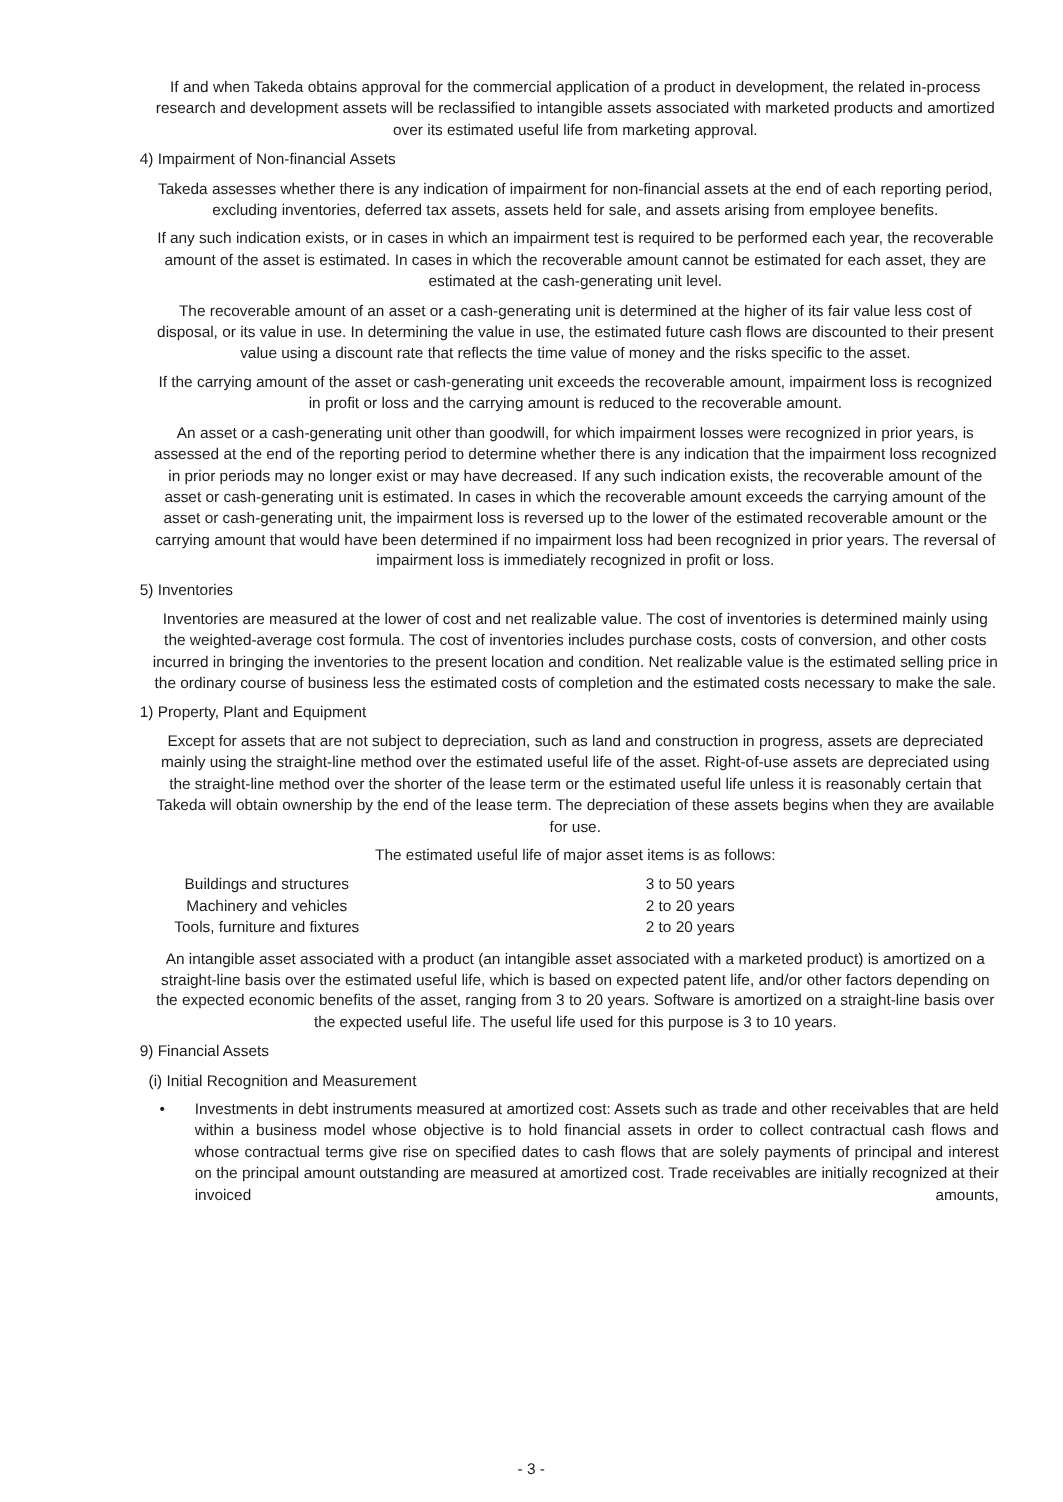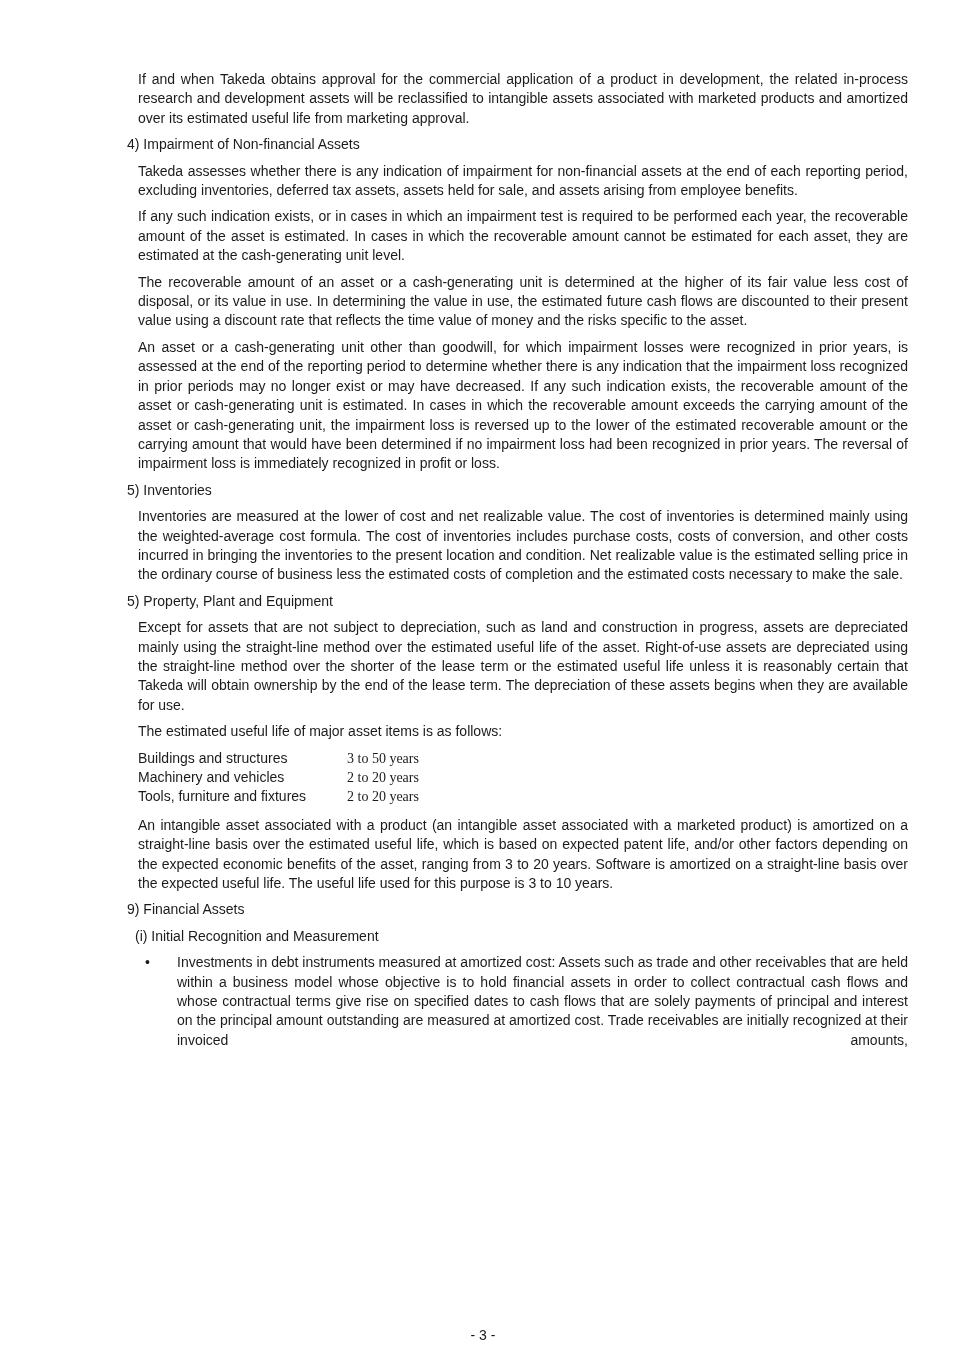--- a/index.html
+++ b/index.html
@@ -27,38 +27,37 @@
   }
   .para {
     text-align: justify;
     margin: 0 0 7px 0;
   }
   .heading {
     margin: 0 0 7px 0;
   }
   .ind0 { padding-left: 0; }
   .ind1 { padding-left: 10px; }
-  .ind2 { padding-left: 21px; }
+  .ind2 { padding-left: 21px; text-align: center; }
   .ind2i { padding-left: 18px; }
   .gap-before { margin-top: 8px; }
   .justify-last { text-align-last: justify; }
 
   .life-table {
     margin: 0 0 9px 0;
   }
   .life-row {
     display: flex;
   }
   .life-item {
     width: 209px;
     flex: 0 0 209px;
   }
   .life-value {
     flex: 1;
-    font-family: Liberation Serif, serif;
   }
 
   .bullet-item {
     display: flex;
     padding-left: 28px;
     margin: 0 0 7px 0;
   }
   .bullet-marker {
     flex: 0 0 32px;
     width: 32px;
@@ -86,29 +85,30 @@
     <p class="para ind2">If and when Takeda obtains approval for the commercial application of a product in development, the related in-process research and development assets will be reclassified to intangible assets associated with marketed products and amortized over its estimated useful life from marketing approval.</p>
 
     <p class="heading ind1">4) Impairment of Non-financial Assets</p>
 
     <p class="para ind2">Takeda assesses whether there is any indication of impairment for non-financial assets at the end of each reporting period, excluding inventories, deferred tax assets, assets held for sale, and assets arising from employee benefits.</p>
 
     <p class="para ind2">If any such indication exists, or in cases in which an impairment test is required to be performed each year, the recoverable amount of the asset is estimated. In cases in which the recoverable amount cannot be estimated for each asset, they are estimated at the cash-generating unit level.</p>
 
     <p class="para ind2">The recoverable amount of an asset or a cash-generating unit is determined at the higher of its fair value less cost of disposal, or its value in use. In determining the value in use, the estimated future cash flows are discounted to their present value using a discount rate that reflects the time value of money and the risks specific to the asset.</p>
 
+    <p class="para ind2">If the carrying amount of the asset or cash-generating unit exceeds the recoverable amount, impairment loss is recognized in profit or loss and the carrying amount is reduced to the recoverable amount.</p>
 
     <p class="para ind2">An asset or a cash-generating unit other than goodwill, for which impairment losses were recognized in prior years, is assessed at the end of the reporting period to determine whether there is any indication that the impairment loss recognized in prior periods may no longer exist or may have decreased. If any such indication exists, the recoverable amount of the asset or cash-generating unit is estimated. In cases in which the recoverable amount exceeds the carrying amount of the asset or cash-generating unit, the impairment loss is reversed up to the lower of the estimated recoverable amount or the carrying amount that would have been determined if no impairment loss had been recognized in prior years. The reversal of impairment loss is immediately recognized in profit or loss.</p>
 
     <p class="heading ind1">5) Inventories</p>
 
     <p class="para ind2">Inventories are measured at the lower of cost and net realizable value. The cost of inventories is determined mainly using the weighted-average cost formula. The cost of inventories includes purchase costs, costs of conversion, and other costs incurred in bringing the inventories to the present location and condition. Net realizable value is the estimated selling price in the ordinary course of business less the estimated costs of completion and the estimated costs necessary to make the sale.</p>
 
 
-    <p class="heading ind1">5) Property, Plant and Equipment</p>
+    <p class="heading ind1">1) Property, Plant and Equipment</p>
 
     <p class="para ind2">Except for assets that are not subject to depreciation, such as land and construction in progress, assets are depreciated mainly using the straight-line method over the estimated useful life of the asset. Right-of-use assets are depreciated using the straight-line method over the shorter of the lease term or the estimated useful life unless it is reasonably certain that Takeda will obtain ownership by the end of the lease term. The depreciation of these assets begins when they are available for use.</p>
 
     <p class="para ind2">The estimated useful life of major asset items is as follows:</p>
 
     <div class="life-table ind2">
       <div class="life-row">
         <span class="life-item">Buildings and structures</span>
         <span class="life-value">3 to 50 years</span>
       </div>

